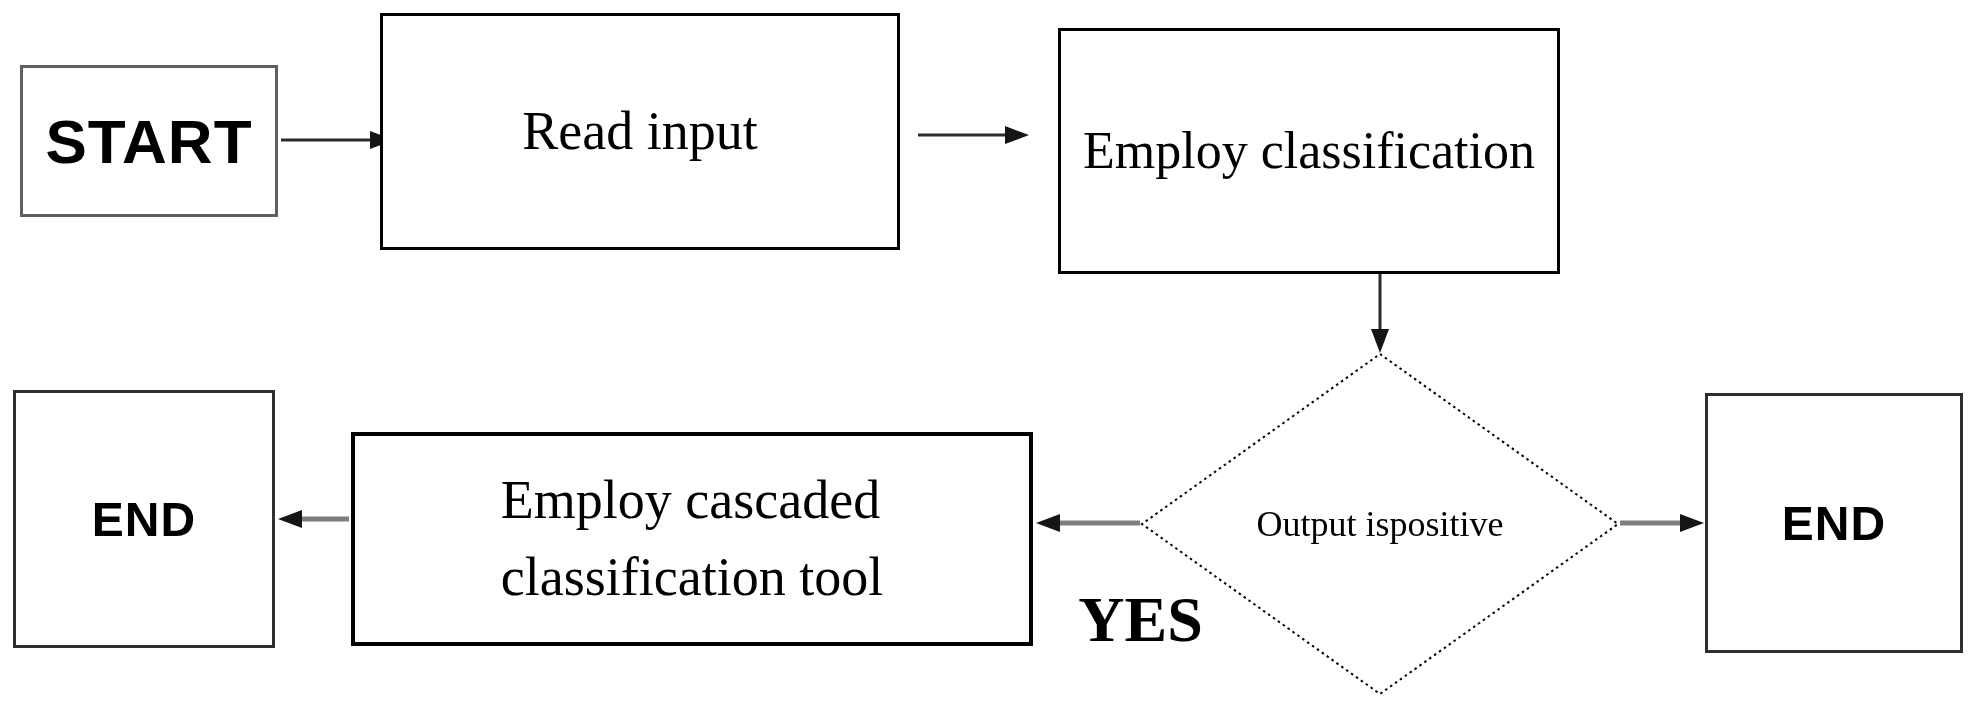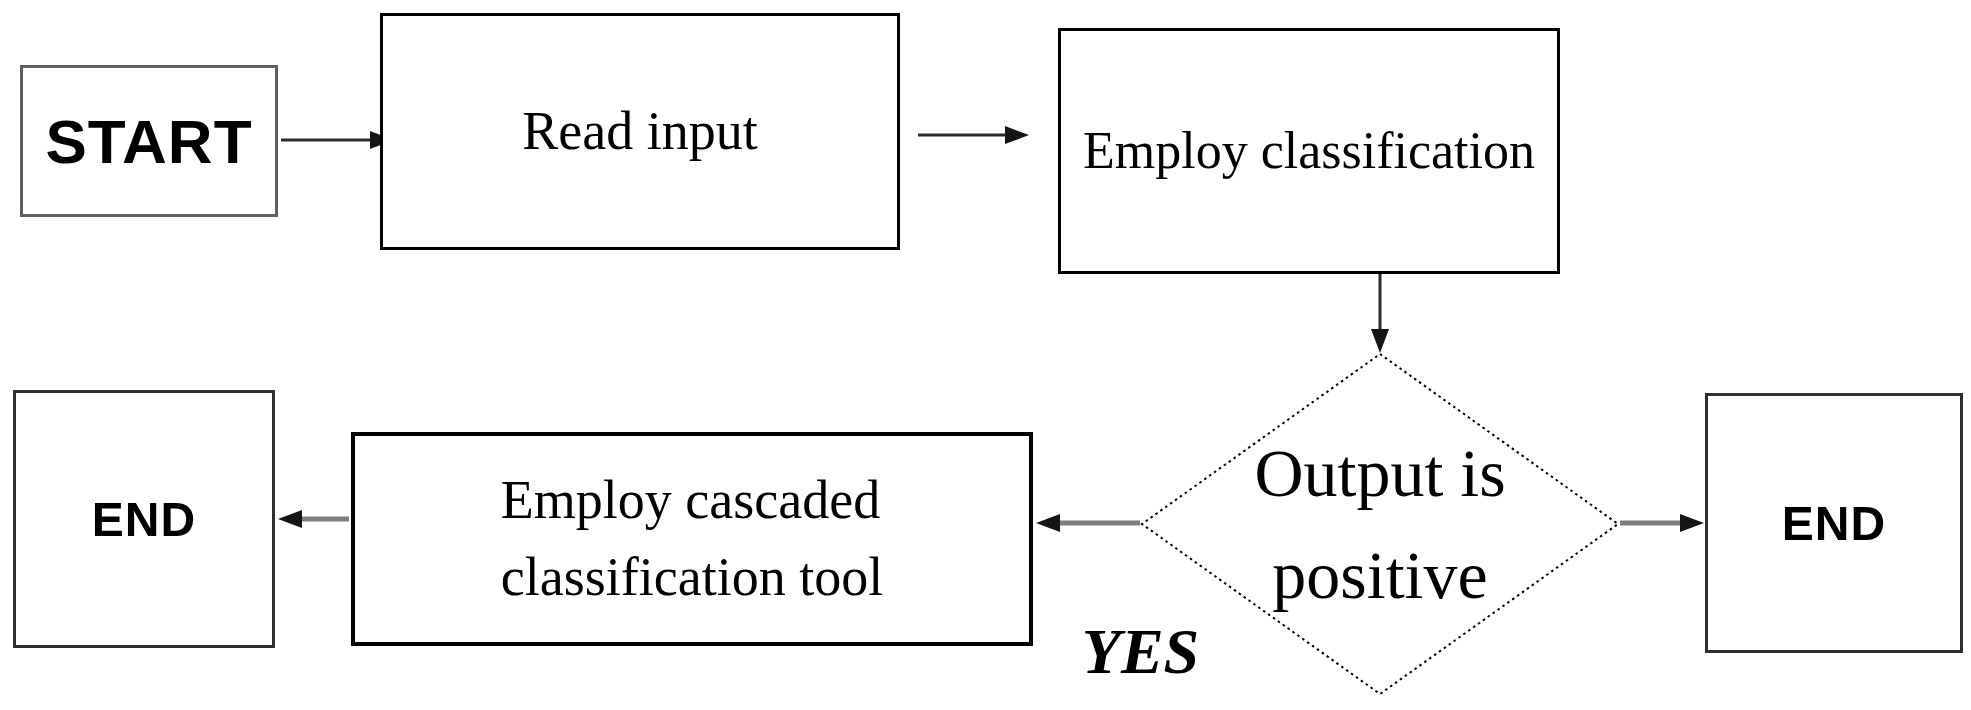--- a/index.html
+++ b/index.html
@@ -81,25 +81,25 @@
     font-size: 48px;
     letter-spacing: 1px;
   }
   .start-box {
     font-size: 62px;
     letter-spacing: 1px;
   }
   .decision-text {
     position: absolute;
     display: flex;
-    flex-direction: column;
+    flex-direction: row;
     align-items: center;
     justify-content: center;
     text-align: center;
-    font-size: 68px;
+    font-size: 36px;
     line-height: 1.5;
     background: transparent;
     pointer-events: none;
   }
   .branch-label {
     position: absolute;
     font-weight: 700;
     font-size: 64px;
     line-height: 1;
     text-align: center;
@@ -163,15 +163,15 @@
 
   <div class="node terminator end-box" style="left:1705px; top:393px; width:258px; height:260px;">
     <span>END</span>
   </div>
 
   <div class="decision-text" style="left:1180px; top:372px; width:400px; height:304px;">
     <div>Output is</div>
     <div>positive</div>
   </div>
 
-  <div class="branch-label" style="left:1058px; top:620px; width:165px;font-style:italic;">YES</div>
+  <div class="branch-label" style="left:1058px; top:588px; width:165px;">YES</div>
 
 </div>
 
 </body></html>

